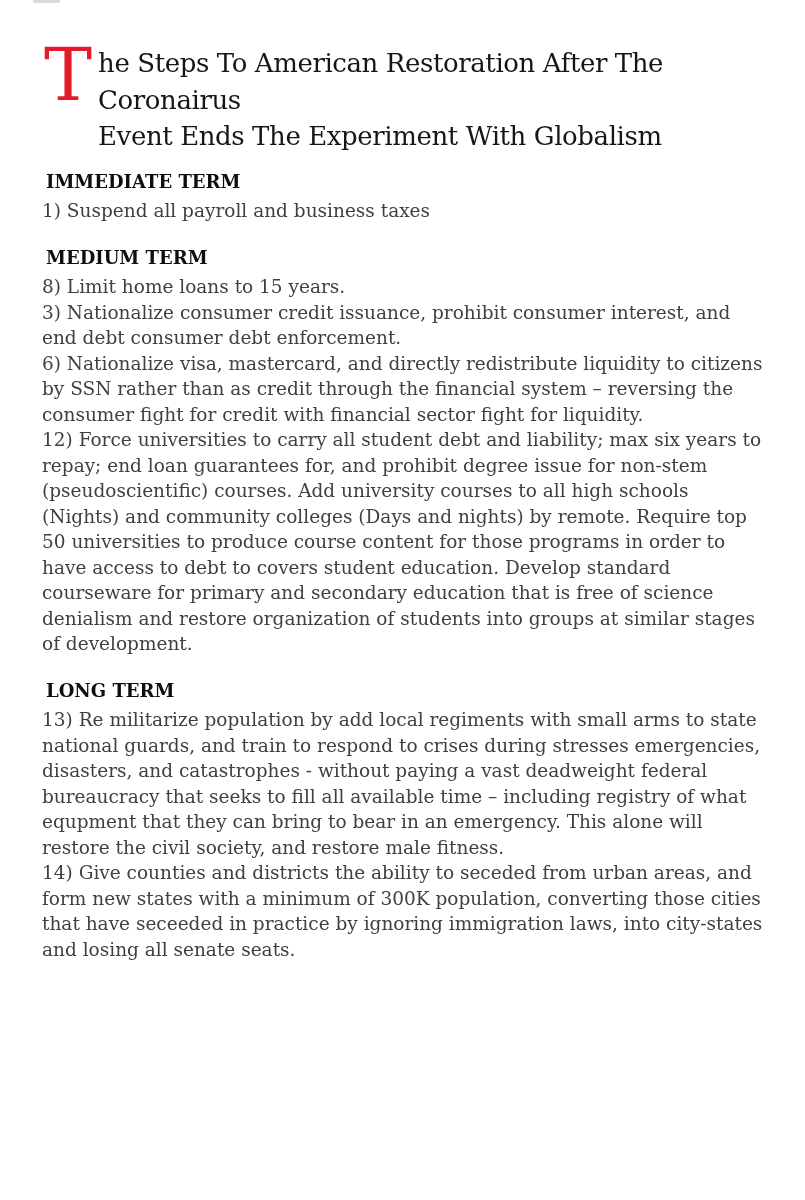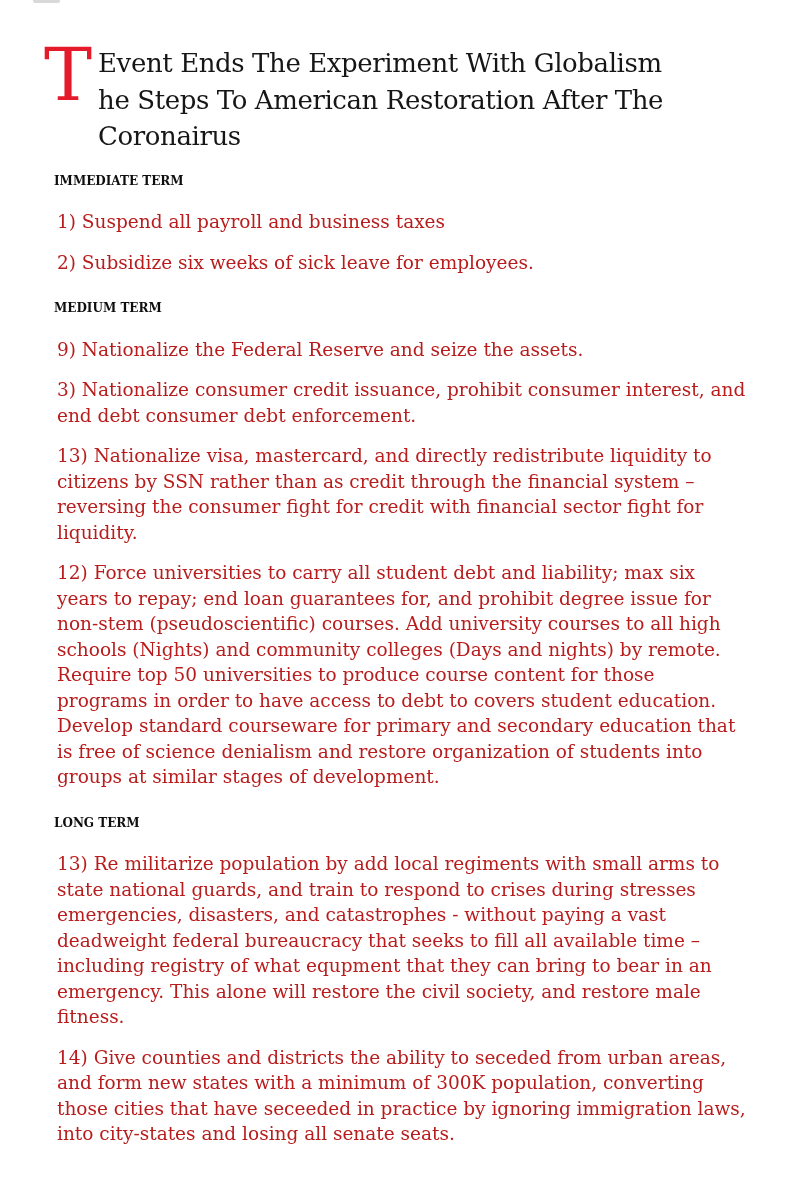--- a/index.html
+++ b/index.html
@@ -54,57 +54,56 @@
     font-size: 26px;
     line-height: 36.5px;
     letter-spacing: -0.4px;
     color: #161616;
     padding-top: 1px;
   }
   section {
     margin: 0 0 21px 0;
   }
   h2 {
-    font-size: 12px;
+    font-size: 18px;
     line-height: 25.5px;
-    margin: 12px;
+    margin: 4px;
     font-weight: 700;
     color: #0e0e0e;
   }
   p {
-    margin: 15px;
-    color: #b91c1c;
+    margin: 0;
+    color: #404040;
   }
 </style>
 </head>
 <body>
 
 <div class="page">
 
   <div class="edge-artifact"></div>
 
   <h1 class="title">
     <span class="dropcap">T</span>
     <span class="title-lines">
+      <span>he Steps To American Restoration After The Coronairus</span>
       <span>Event Ends The Experiment With Globalism</span>
-      <span>he Steps To American Restoration After The Coronairus</span>
     </span>
   </h1>
 
   <section>
     <h2>IMMEDIATE TERM</h2>
     <p>1) Suspend all payroll and business taxes</p>
-    <p>2) Subsidize six weeks of sick leave for employees.</p>
   </section>
 
   <section>
     <h2>MEDIUM TERM</h2>
-    <p>9) Nationalize the Federal Reserve and seize the assets.</p>
+    <p>8) Limit home loans to 15 years.</p>
     <p>3) Nationalize consumer credit issuance, prohibit consumer interest, and end debt consumer debt enforcement.</p>
-    <p>13) Nationalize visa, mastercard, and directly redistribute liquidity to citizens by SSN rather than as credit through the financial system – reversing the consumer fight for credit with financial sector fight for liquidity.</p>
+    <p>6) Nationalize visa, mastercard, and directly redistribute liquidity to citizens by SSN rather than as credit through the financial system – reversing the consumer fight for credit with financial sector fight for liquidity.</p>
     <p>12) Force universities to carry all student debt and liability; max six years to repay; end loan guarantees for, and prohibit degree issue for non-stem (pseudoscientific) courses. Add university courses to all high schools (Nights) and community colleges (Days and nights) by remote. Require top 50 universities to produce course content for those programs in order to have access to debt to covers student education. Develop standard courseware for primary and secondary education that is free of science denialism and restore organization of students into groups at similar stages of development.</p>
   </section>
 
   <section>
     <h2>LONG TERM</h2>
     <p>13) Re militarize population by add local regiments with small arms to state national guards, and train to respond to crises during stresses emergencies, disasters, and catastrophes - without paying a vast deadweight federal bureaucracy that seeks to fill all available time – including registry of what equpment that they can bring to bear in an emergency. This alone will restore the civil society, and restore male fitness.</p>
     <p>14) Give counties and districts the ability to seceded from urban areas, and form new states with a minimum of 300K population, converting those cities that have seceeded in practice by ignoring immigration laws, into city-states and losing all senate seats.</p>
 
   </section>
 

